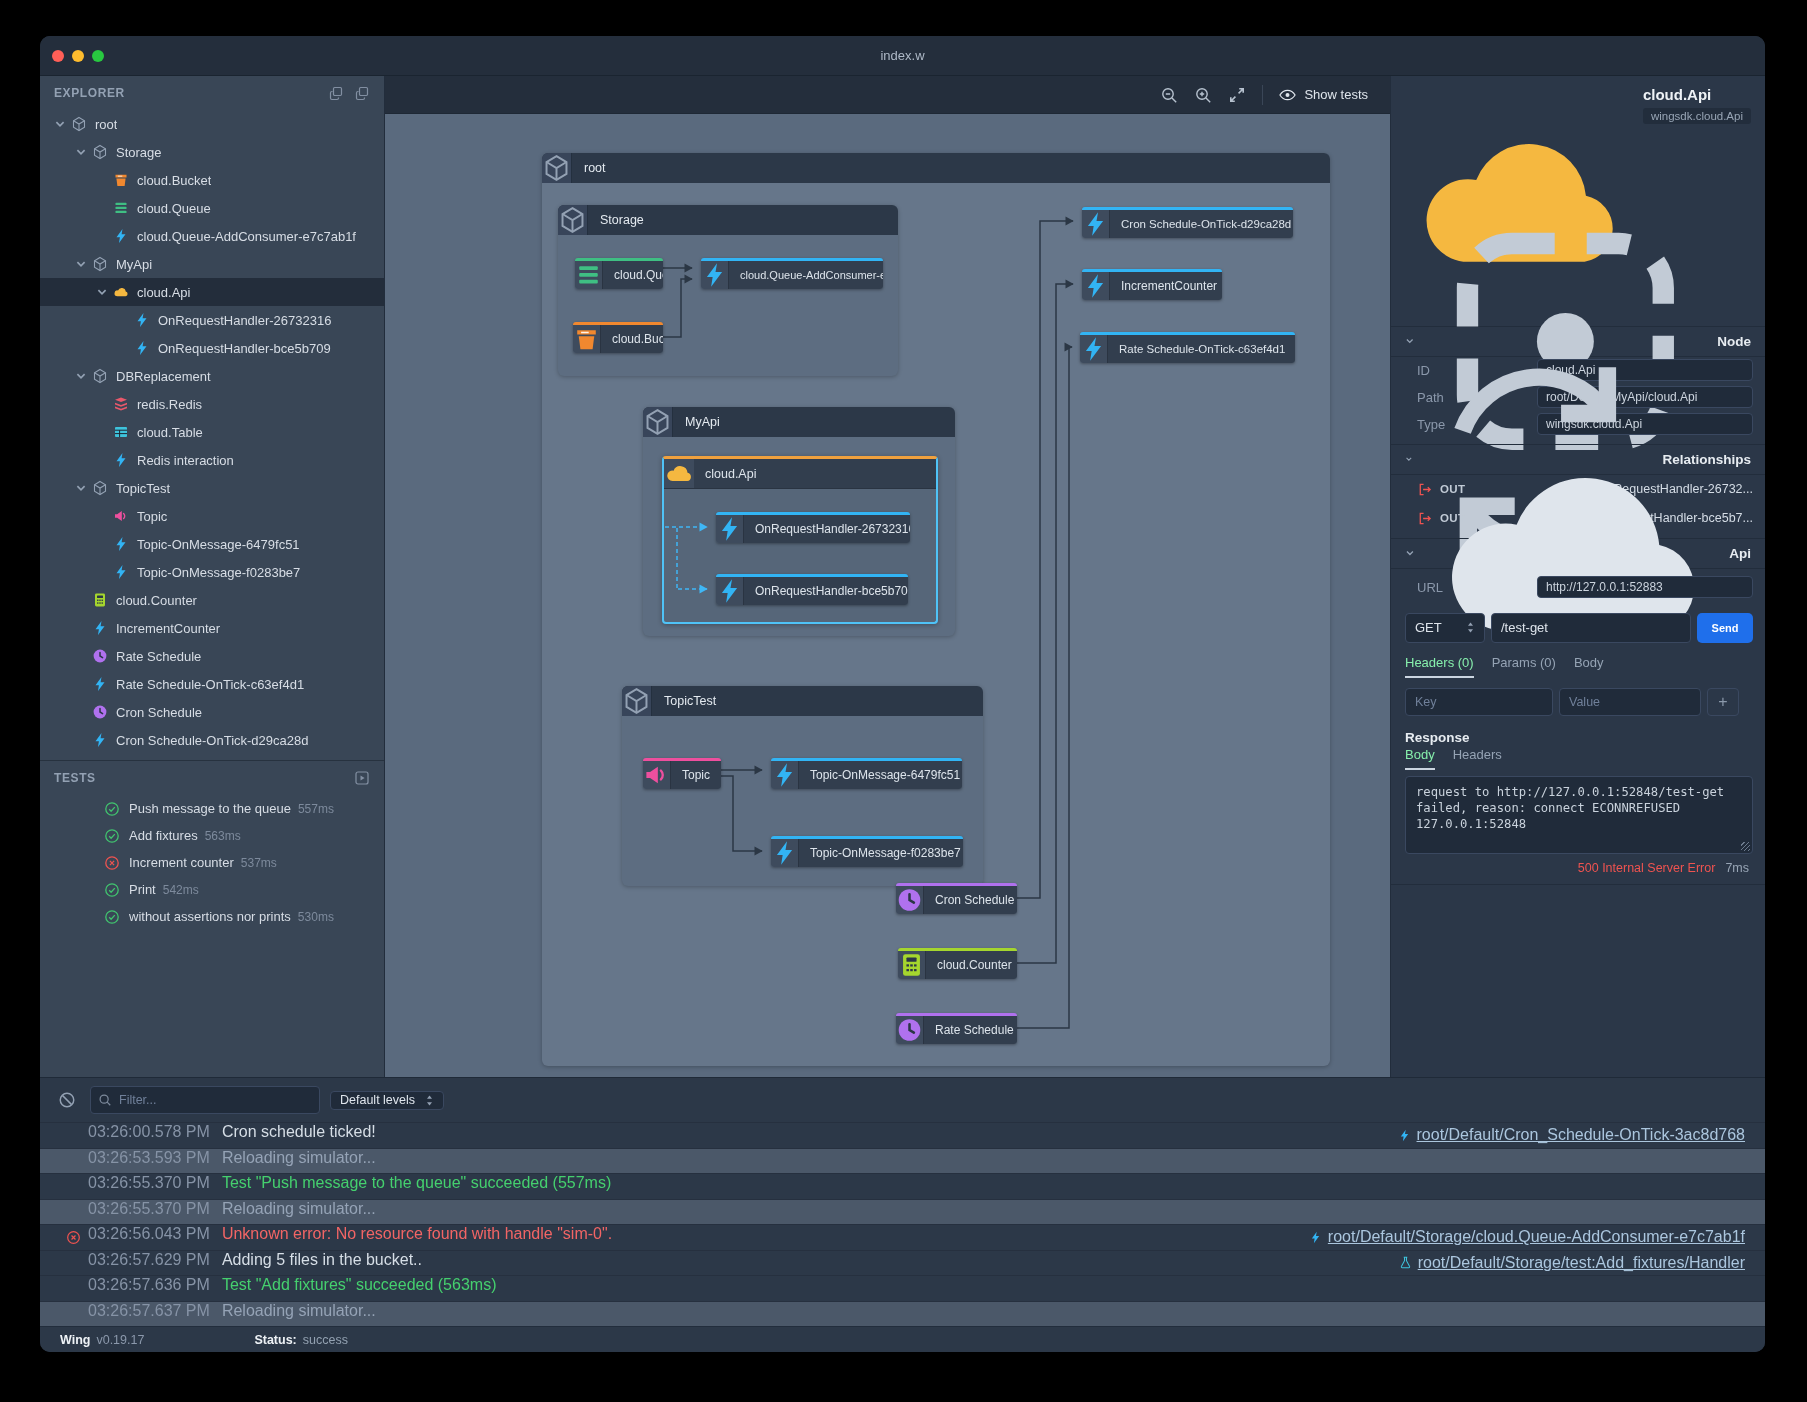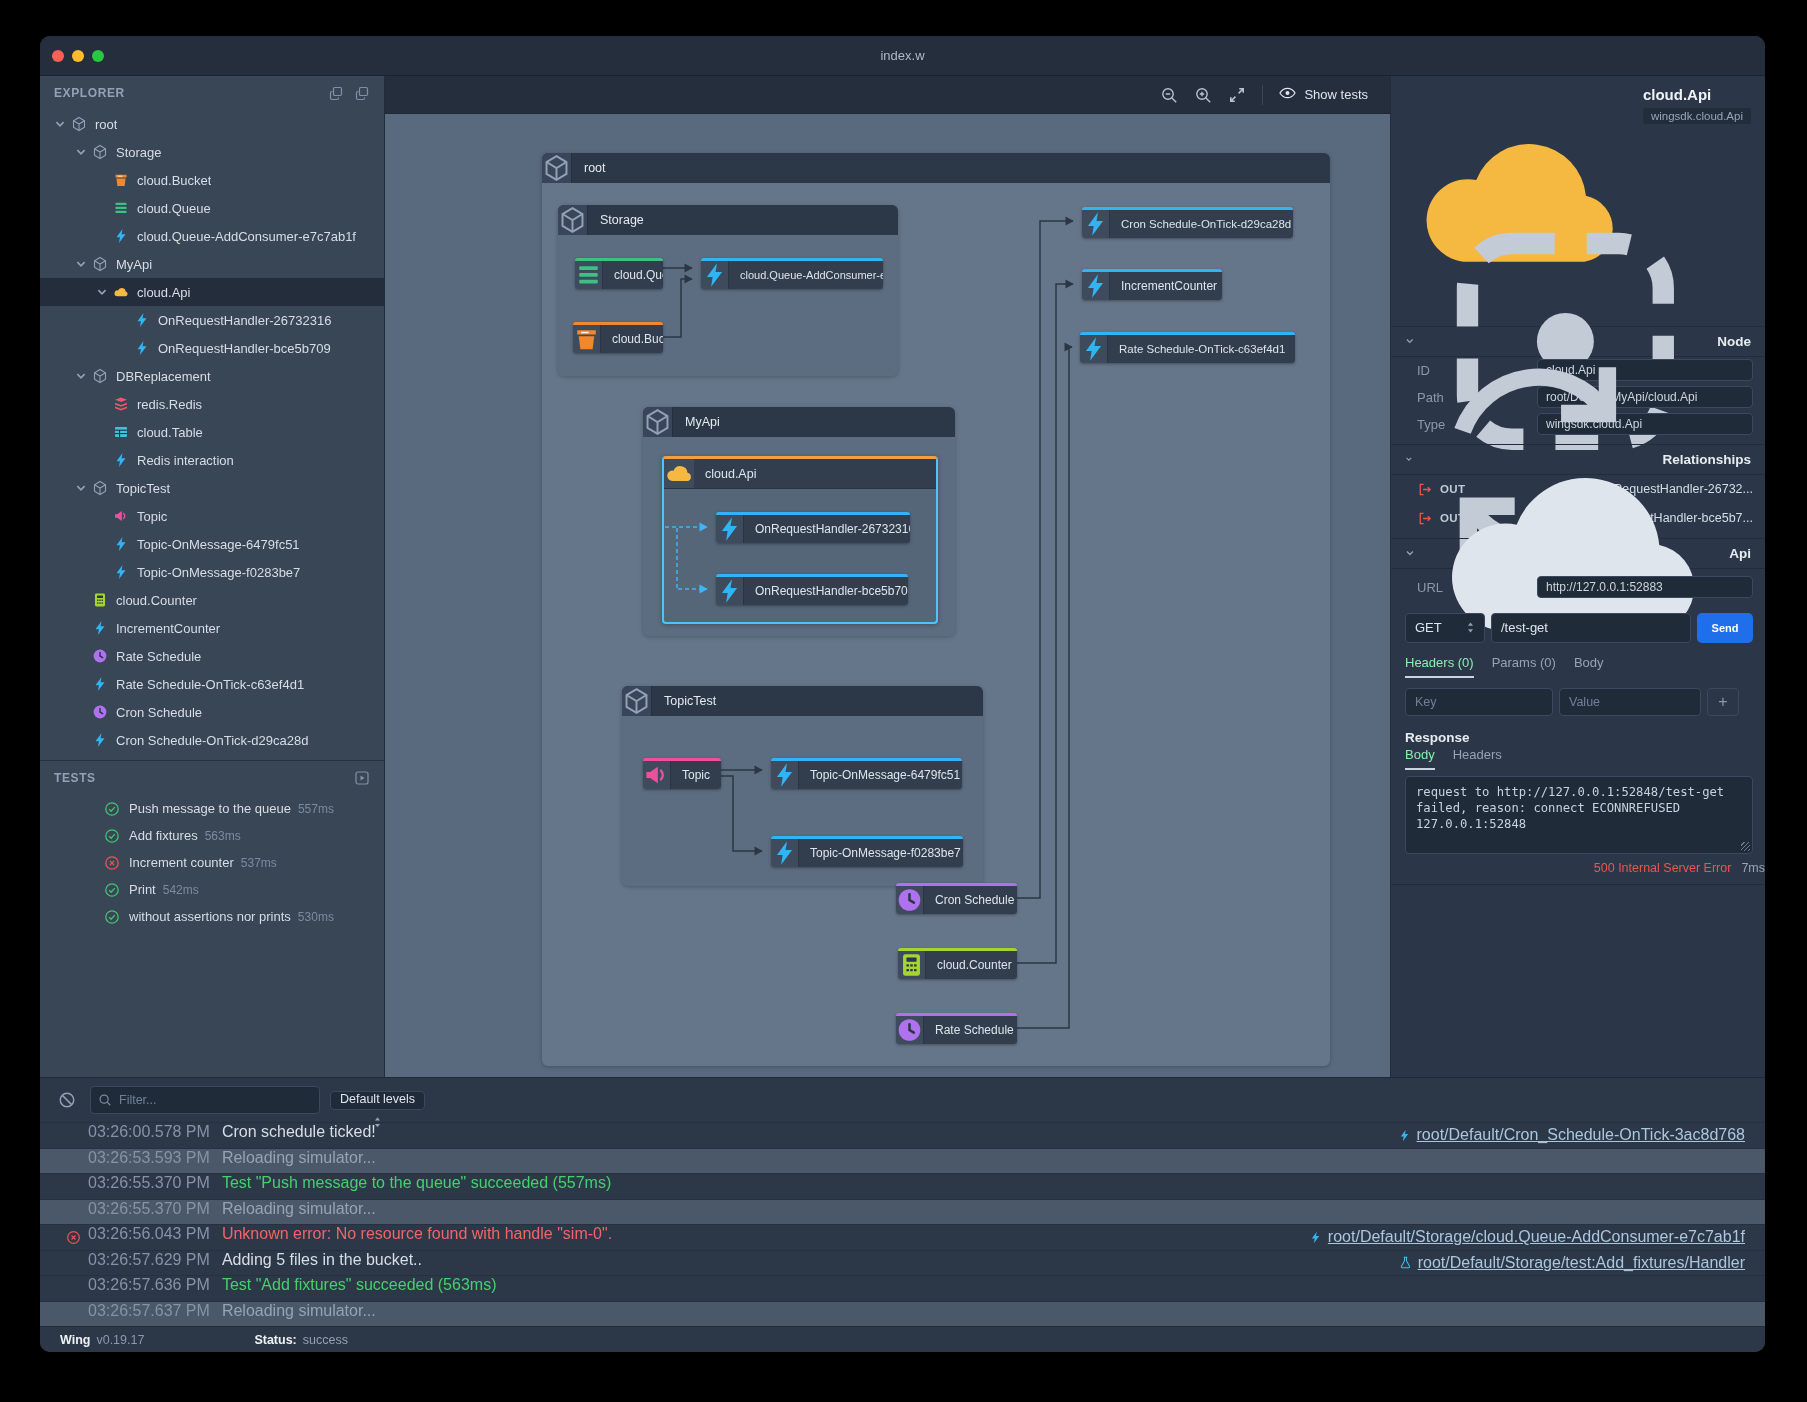--- a/index.html
+++ b/index.html
@@ -26,21 +26,21 @@
   .tests-sec { border-top:1px solid #27323f; margin-top:6px; }
   .test-row { height:27px; display:flex; align-items:center; padding-left:64px; }
   .test-icon { width:16px; height:16px; margin-right:9px; flex:0 0 auto; }
   .test-label { color:#d7dde5; font-size:13px; }
   .test-dur { color:#7d8a9c; font-size:12px; margin-left:7px; }
   
   .canvas-col { flex:1 1 auto; display:flex; flex-direction:column; min-width:0; }
   .canvas-toolbar { height:38px; background:#242e3c; border-bottom:1px solid #1e2835; display:flex; align-items:center; justify-content:flex-end; padding-right:22px; gap:16px; flex:0 0 auto; }
   .ct-icon { width:18px; height:18px; cursor:pointer; }
   .ct-div { width:1px; height:20px; background:#3a4657; }
-  .show-tests { display:flex; gap:8px; color:#dfe5ec; font-size:13px; cursor:pointer; }
+  .show-tests { display:flex; align-items:center; gap:8px; color:#dfe5ec; font-size:13px; cursor:pointer; }
   .canvas-area { position:relative; flex:1 1 auto; background:#5a6a7e; overflow:hidden; }
   .container-box { position:absolute; border-radius:6px; box-shadow:0 1px 4px rgba(0,0,0,.25); }
   .cont-root { background:#66768a; }
   .cont-child { background:#5d6d81; }
   .cont-header { height:30px; background:#2c3848; border-radius:6px 6px 0 0; display:flex; align-items:stretch; overflow:hidden; cursor:pointer; }
   .cont-header .ch-icon { width:30px; display:flex; align-items:center; justify-content:center; background:#38455a; border-right:1px solid #24303f; }
   .cont-header .ch-icon svg { width:15px; height:15px; }
   .cont-header .ch-label { display:flex; align-items:center; padding:0 12px; color:#e4eaf0; font-size:12.5px; }
   .cnode { position:absolute; height:31px; display:flex; align-items:stretch; border-top:3px solid #888; border-radius:3px; box-shadow:0 1px 3px rgba(0,0,0,.35); overflow:hidden; cursor:pointer; }
   .cnode .n-icon { width:27px; background:#3e4b5d; display:flex; align-items:center; justify-content:center; flex:0 0 auto; }
@@ -80,31 +80,31 @@
   .tab { color:#95a3b4; font-size:13px; padding-bottom:6px; cursor:pointer; }
   .tab.active { color:#86efac; border-bottom:2px solid #cbd5e1; }
   .kv-row { display:flex; align-items:center; gap:6px; padding:10px 12px 4px 14px; }
   .kv-input { height:28px; background:#202b3a; border:1px solid #3a4860; border-radius:4px; color:#dfe5ec; font-size:12.5px; padding:0 9px; font-family:"Liberation Sans",sans-serif; }
   .kv-input::placeholder, .path-input::placeholder, .filter-input::placeholder { color:#70809a; }
   .kv-key { width:148px; } .kv-val { width:142px; }
   .kv-add { width:32px; height:28px; background:transparent; border:1px solid #3a4860; border-radius:4px; color:#8b99ab; font-size:16px; cursor:pointer; }
   .resp-label { color:#e7ecf1; font-weight:bold; font-size:13.5px; padding:10px 14px 2px 14px; }
   .resp-body { position:relative; margin:6px 12px 0 14px; background:#202b3a; border:1px solid #3a4860; border-radius:4px; padding:8px 10px; color:#c9d2dc; font-family:"DejaVu Sans Mono",monospace; font-size:12.2px; line-height:1.3; height:78px; }
   .resize-corner { position:absolute; right:2px; bottom:2px; width:9px; height:9px; background:repeating-linear-gradient(135deg,transparent 0 2px,#6b7a8d 2px 3px); }
-  .resp-status { display:flex; justify-content:flex-end; align-items:center; gap:10px; padding:7px 0 9px 0; border-bottom:1px solid #222d3c; }
+  .resp-status { display:flex; justify-content:flex-end; align-items:center; gap:10px; padding:7px 16px 9px 0; border-bottom:1px solid #222d3c; }
   .resp-code { color:#ef5350; font-size:12.5px; }
   .resp-time { color:#98a5b5; font-size:12.5px; }
   
   .logpanel { flex:0 0 auto; background:#2c3848; border-top:1px solid #1f2a38; }
   .log-toolbar { height:44px; display:flex; align-items:center; padding:0 14px; gap:10px; }
   .clear-btn { width:26px; height:26px; background:transparent; border:none; cursor:pointer; padding:4px; }
   .filter-wrap { position:relative; }
   .filter-input { width:230px; height:28px; background:#202b3a; border:1px solid #3a4860; border-radius:4px; color:#dfe5ec; font-size:12.5px; padding:0 8px 0 28px; font-family:"Liberation Sans",sans-serif; }
   .filter-glass { position:absolute; left:8px; top:7px; width:14px; height:14px; }
-  .level-select { height:19px; background:#202b3a; border:1px solid #3a4860; border-radius:4px; color:#dfe5ec; font-size:12.5px; display:flex; align-items:center; gap:10px; padding:0 9px; cursor:pointer;flex-direction:column; }
+  .level-select { height:19px; background:#202b3a; border:1px solid #3a4860; border-radius:4px; color:#dfe5ec; font-size:12.5px; display:flex; align-items:center; gap:10px; padding:0 9px; cursor:pointer; }
   .log-row { height:25.5px; display:flex; padding:0 20px 0 48px; border-top:1px solid #26303f; font-family:Liberation Sans, sans-serif; font-size:16px; position:relative; }
   .log-row.verbose { background:#4b5869; }
   .log-time { color:#8693a6; margin-right:12px; flex:0 0 auto; }
   .log-msg { white-space:nowrap; overflow:hidden; text-overflow:ellipsis; }
   .log-sp { flex:1; }
   .log-err-icon { position:absolute; left:26px; top:5px; width:15px; height:15px; }
   .log-link { display:flex; align-items:center; gap:6px; cursor:pointer; flex:0 0 auto; }
   .log-link .li { width:13px; height:13px; }
   .log-link span { color:#abc6de; text-decoration:underline; }
   

